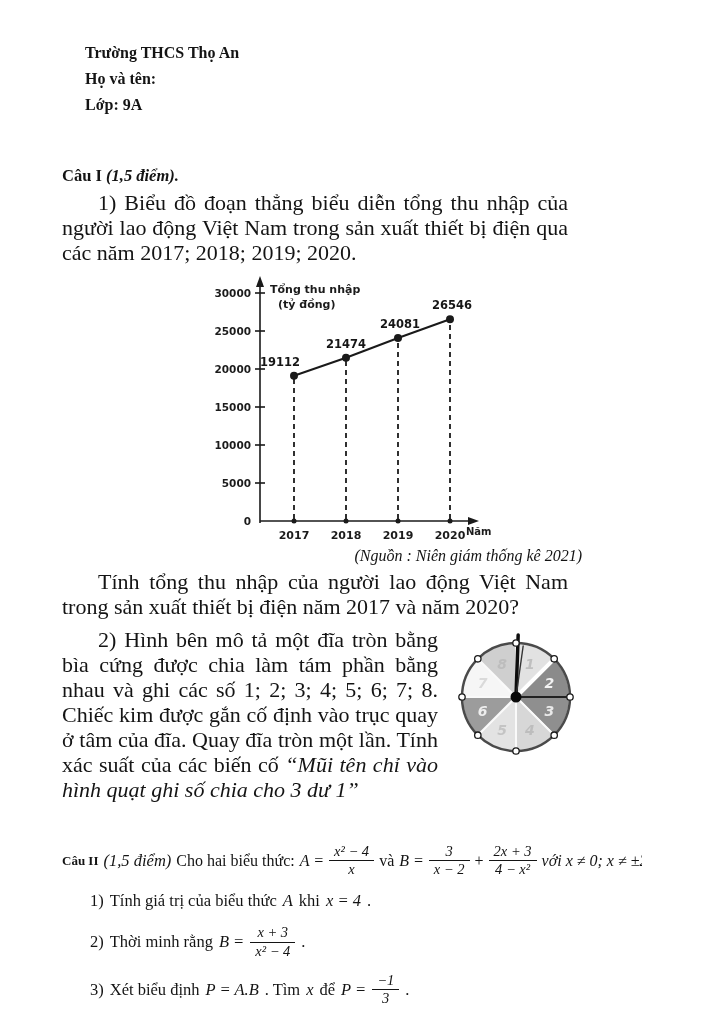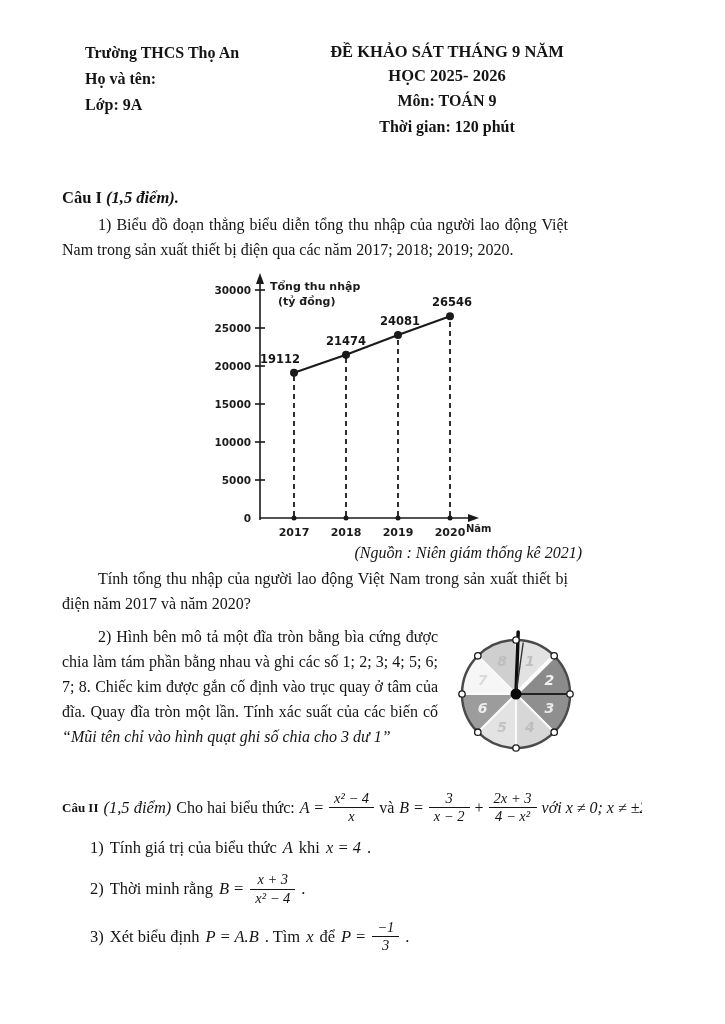--- a/index.html
+++ b/index.html
@@ -12,21 +12,21 @@
   .header-left { width:225px; font-weight:bold; font-size:16px; line-height:26px; }
   .header-right { flex:1; text-align:center; font-weight:bold; }
   .header-right .title { font-size:16.5px; line-height:24px; }
   .header-right .sub { font-size:16px; line-height:26px; }
   
   .content { margin:0 58px 0 62px; }
   .q-head { margin:48px 0 0 0; font-size:16.5px; }
   .q-head b { font-weight:bold; }
   .q-head i { font-style:italic;font-weight:bold; }
   .para {
-    margin:4px 16px 0 0; font-size:16px; line-height:25px;
+    margin:4px 16px 0 0; font-size:22px; line-height:25px;
     text-align:justify; text-indent:36px;
   }
   .chart-block { margin:4px 0 0 150px; width:300px; }
   .source-line {
     margin:-16px 2px 0 0; text-align:right; font-style:italic; font-size:16px;
   }
   .part2 { margin-top:8px; overflow:visible; }
   .wheel-wrap { float:right; width:132px; height:146px; margin:-10px 0 4px 14px; }
   
   .mathline {
@@ -47,25 +47,20 @@
 </head>
 <body>
 
 <div class="page">
 
   <div class="header">
     <div class="header-left">
       <div>Trường THCS Thọ An</div>
       <div>Họ và tên:</div>
       <div>Lớp: 9A</div>
-    </div>
-    <div class="header-right">
-      <div class="title">ĐỀ KHẢO SÁT THÁNG 9 NĂM HỌC 2025- 2026</div>
-      <div class="sub">Môn: TOÁN 9</div>
-      <div class="sub">Thời gian: 120 phút</div>
     </div>
   </div>
 
   <div class="content">
 
     <p class="q-head">
       <b>Câu I</b>
       <i>(1,5 điểm).</i>
     </p>
 

